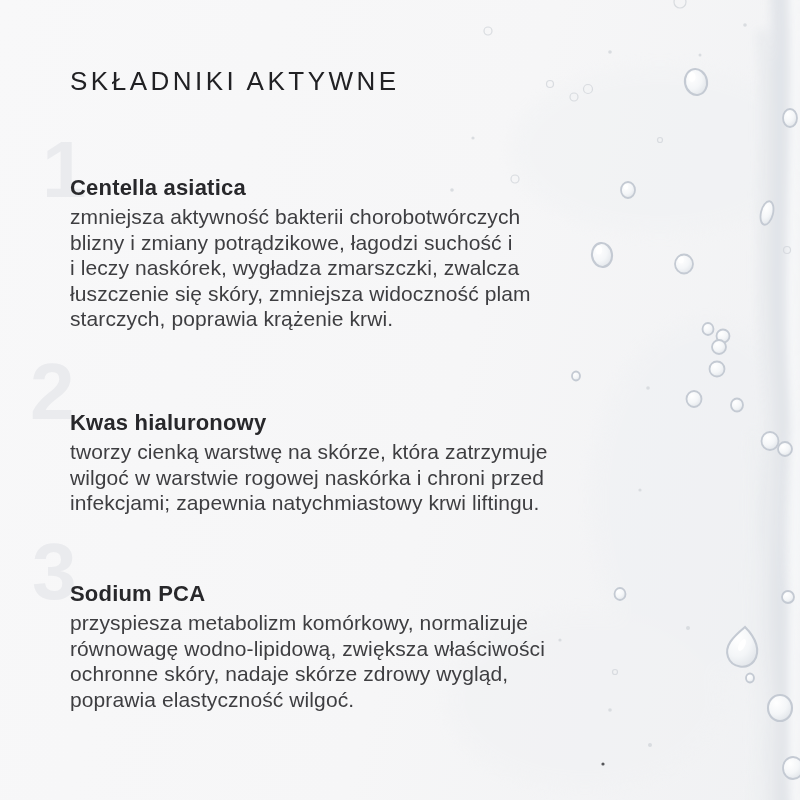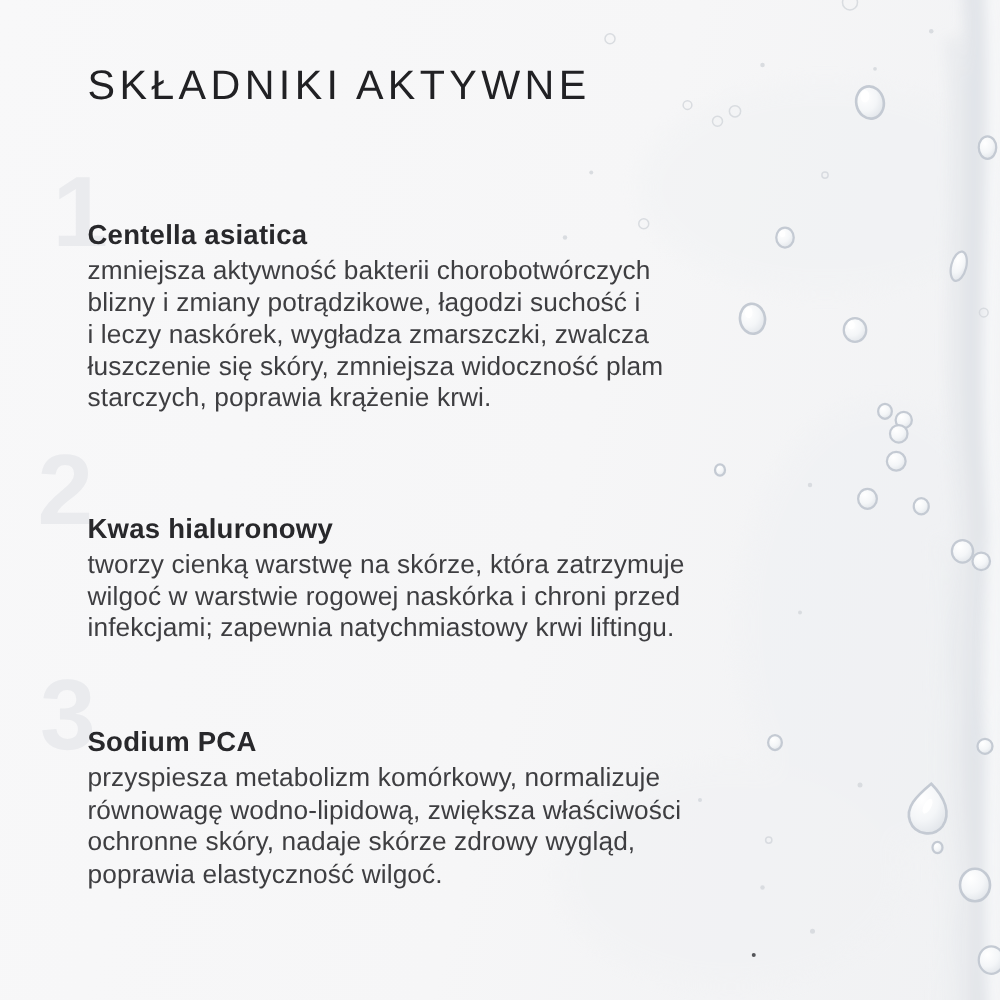--- a/index.html
+++ b/index.html
@@ -35,22 +35,22 @@
     z-index: 2;
     user-select: none;
   }
   #wm-1 { left: 42px; top: 130px; }
   #wm-2 { left: 30px; top: 352px; }
   #wm-3 { left: 32px; top: 532px; }
 
   .page-title {
     position: absolute;
     left: 70px;
-    top: 49px;
-    font-size: 33px;
+    top: 66px;
+    font-size: 26px;
     font-weight: 400;
     letter-spacing: 3.5px;
     color: var(--title-text, #212124);
     z-index: 3;
   }
   .section {
     position: absolute;
     left: 70px;
     width: 560px;
     z-index: 3;

